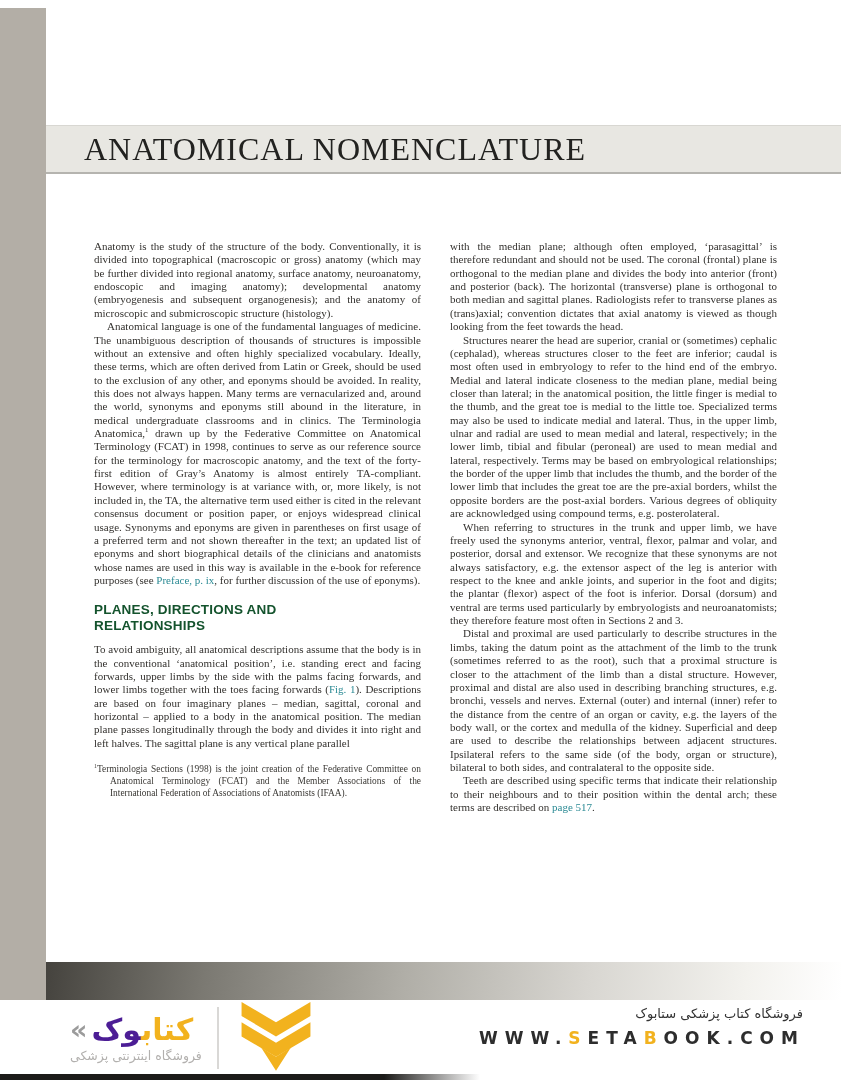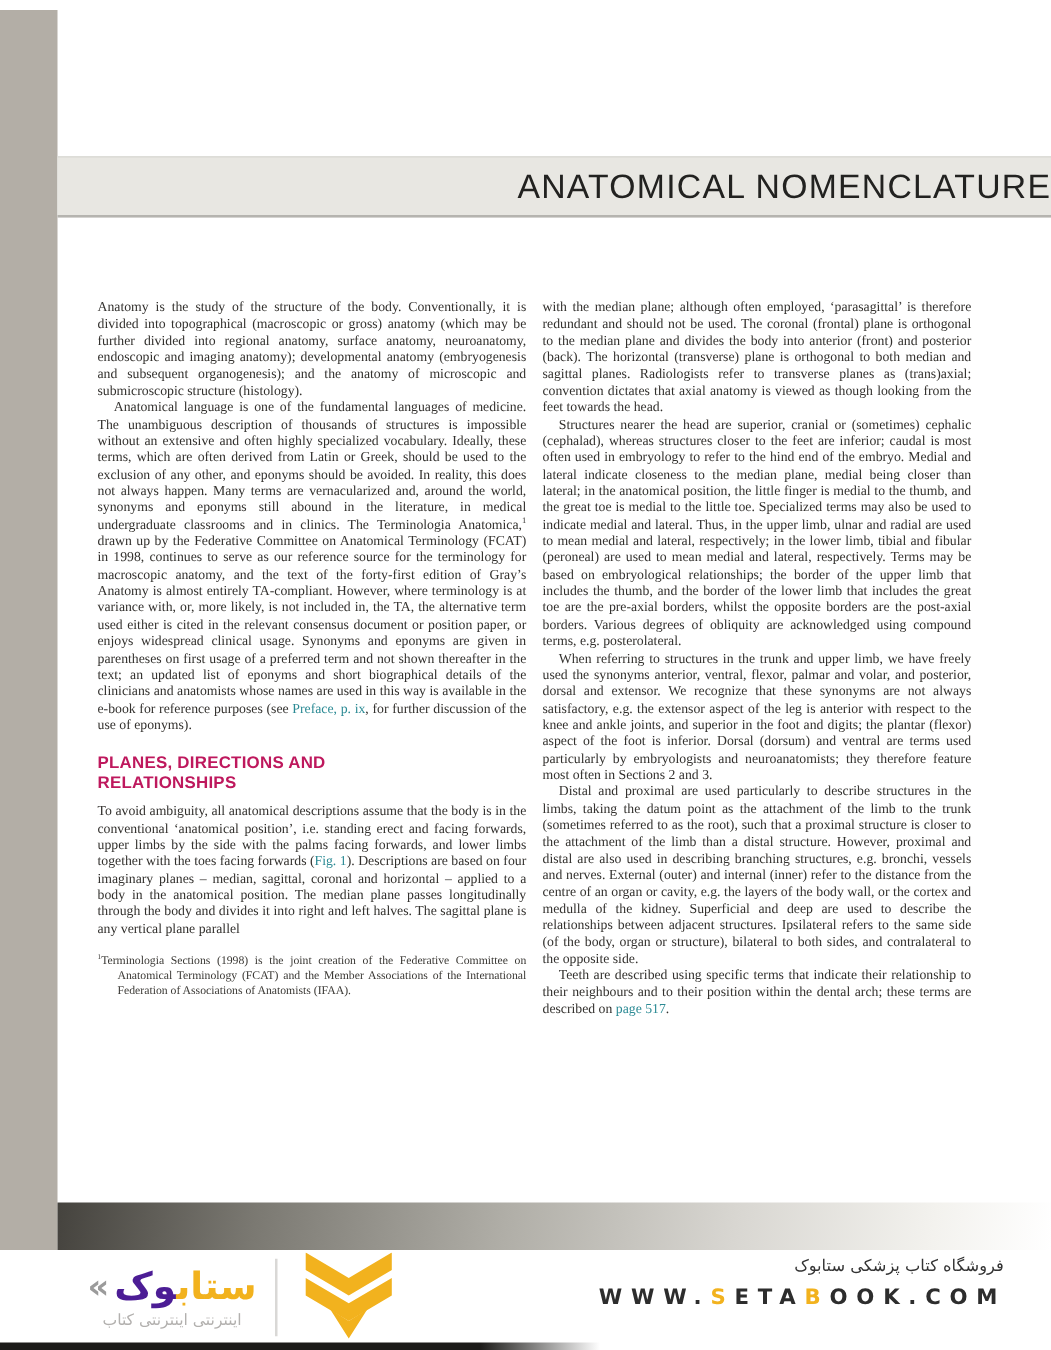--- a/index.html
+++ b/index.html
@@ -6,32 +6,32 @@
   body{width:841px;height:1080px;background:#ffffff;overflow:hidden;position:relative;
        font-family:"Liberation Serif", serif;}
   .screen{position:absolute;inset:0;width:841px;height:1080px;background:#fff;}
 
   
   .side-band{position:absolute;left:0;top:8px;width:46px;height:1006px;background:#b3aea6;}
 
   
   .title-bar{position:absolute;left:46px;right:0;top:125px;height:49px;background:#e8e7e2;
              border-top:1px solid #d8d7d2;border-bottom:2px solid #b5b4af;box-sizing:border-box;}
-  .title-bar h1{margin:0 0 0 38px;font-family:Liberation Sans, sans-serif;font-weight:400;
-                font-size:27px;line-height:47px;letter-spacing:1px;color:#222220;text-align:right;}
+  .title-bar h1{margin:0 0 0 38px;font-family:Liberation Serif, serif;font-weight:400;
+                font-size:32px;line-height:47px;letter-spacing:1px;color:#222220;}
 
   
   .content{position:absolute;left:78px;top:240px;width:699px;display:flex;gap:13px;
            color:#33312e;}
-  .col{flex:1 1 0;min-width:0;}
+  .col{flex:1 1 0;min-width:0;margin-left:16px;}
   .col p{margin:0;font-size:11px;line-height:1.215;text-align:justify;hyphens:auto;
          -webkit-hyphens:auto;}
   .col p.indent{text-indent:13px;}
   .col h2{font-family:"Liberation Sans", sans-serif;font-size:13.5px;line-height:1.18;
-          letter-spacing:.2px;color:#be185d;margin:15px 0 9px 0;max-width:250px;}
+          letter-spacing:.2px;color:#14532d;margin:15px 0 9px 0;max-width:250px;}
   .footnote{margin-top:14px;font-size:9.4px;line-height:1.27;text-align:justify;
             padding-left:16px;text-indent:-16px;color:#3a3834;}
   .it{}
   .xref{color:#2b8a94;}
   sup{font-size:.62em;line-height:0;}
 
   
   .page-shadow{position:absolute;left:46px;right:0;top:962px;height:38px;
                background:linear-gradient(97deg,#45433e 0%,#7b7972 20%,#b0aea7 45%,#d8d6d1 68%,#f3f2ee 88%,#ffffff 100%);}
 
@@ -87,23 +87,23 @@
       </div>
   </div>
 
   <div class="page-shadow"></div>
 
   <div class="footer">
     <div class="logo-left">
       <div class="wordmark-block">
         <div class="wordmark-line">
           <span class="guillemet">«</span>
-          <span dir="rtl"><span class="wm-y">ستاب</span><span class="wm-g">وک</span></span>
+          <span dir="rtl"><span class="wm-y">کتاب</span><span class="wm-g">وک</span></span>
         </div>
-        <div class="logo-subtitle">اینترنتی اینترنتی کتاب</div>
+        <div class="logo-subtitle">فروشگاه اینترنتی پزشکی</div>
       </div>
       <div class="logo-divider"></div>
       <div class="chevron-wrap">
         <svg viewBox="0 0 100 92" width="84" height="72" aria-hidden="true">
           <path d="M6 0 L50 26 L94 0 L94 18 L50 44 L6 18 Z" fill="#f2b21e"></path>
           <path d="M6 26 L50 52 L94 26 L94 44 L50 70 L6 44 Z" fill="#f2b21e"></path>
           <path d="M31 58 L50 88 L69 58 L50 70 Z" fill="#f2b21e"></path>
         </svg>
       </div>
     </div>

